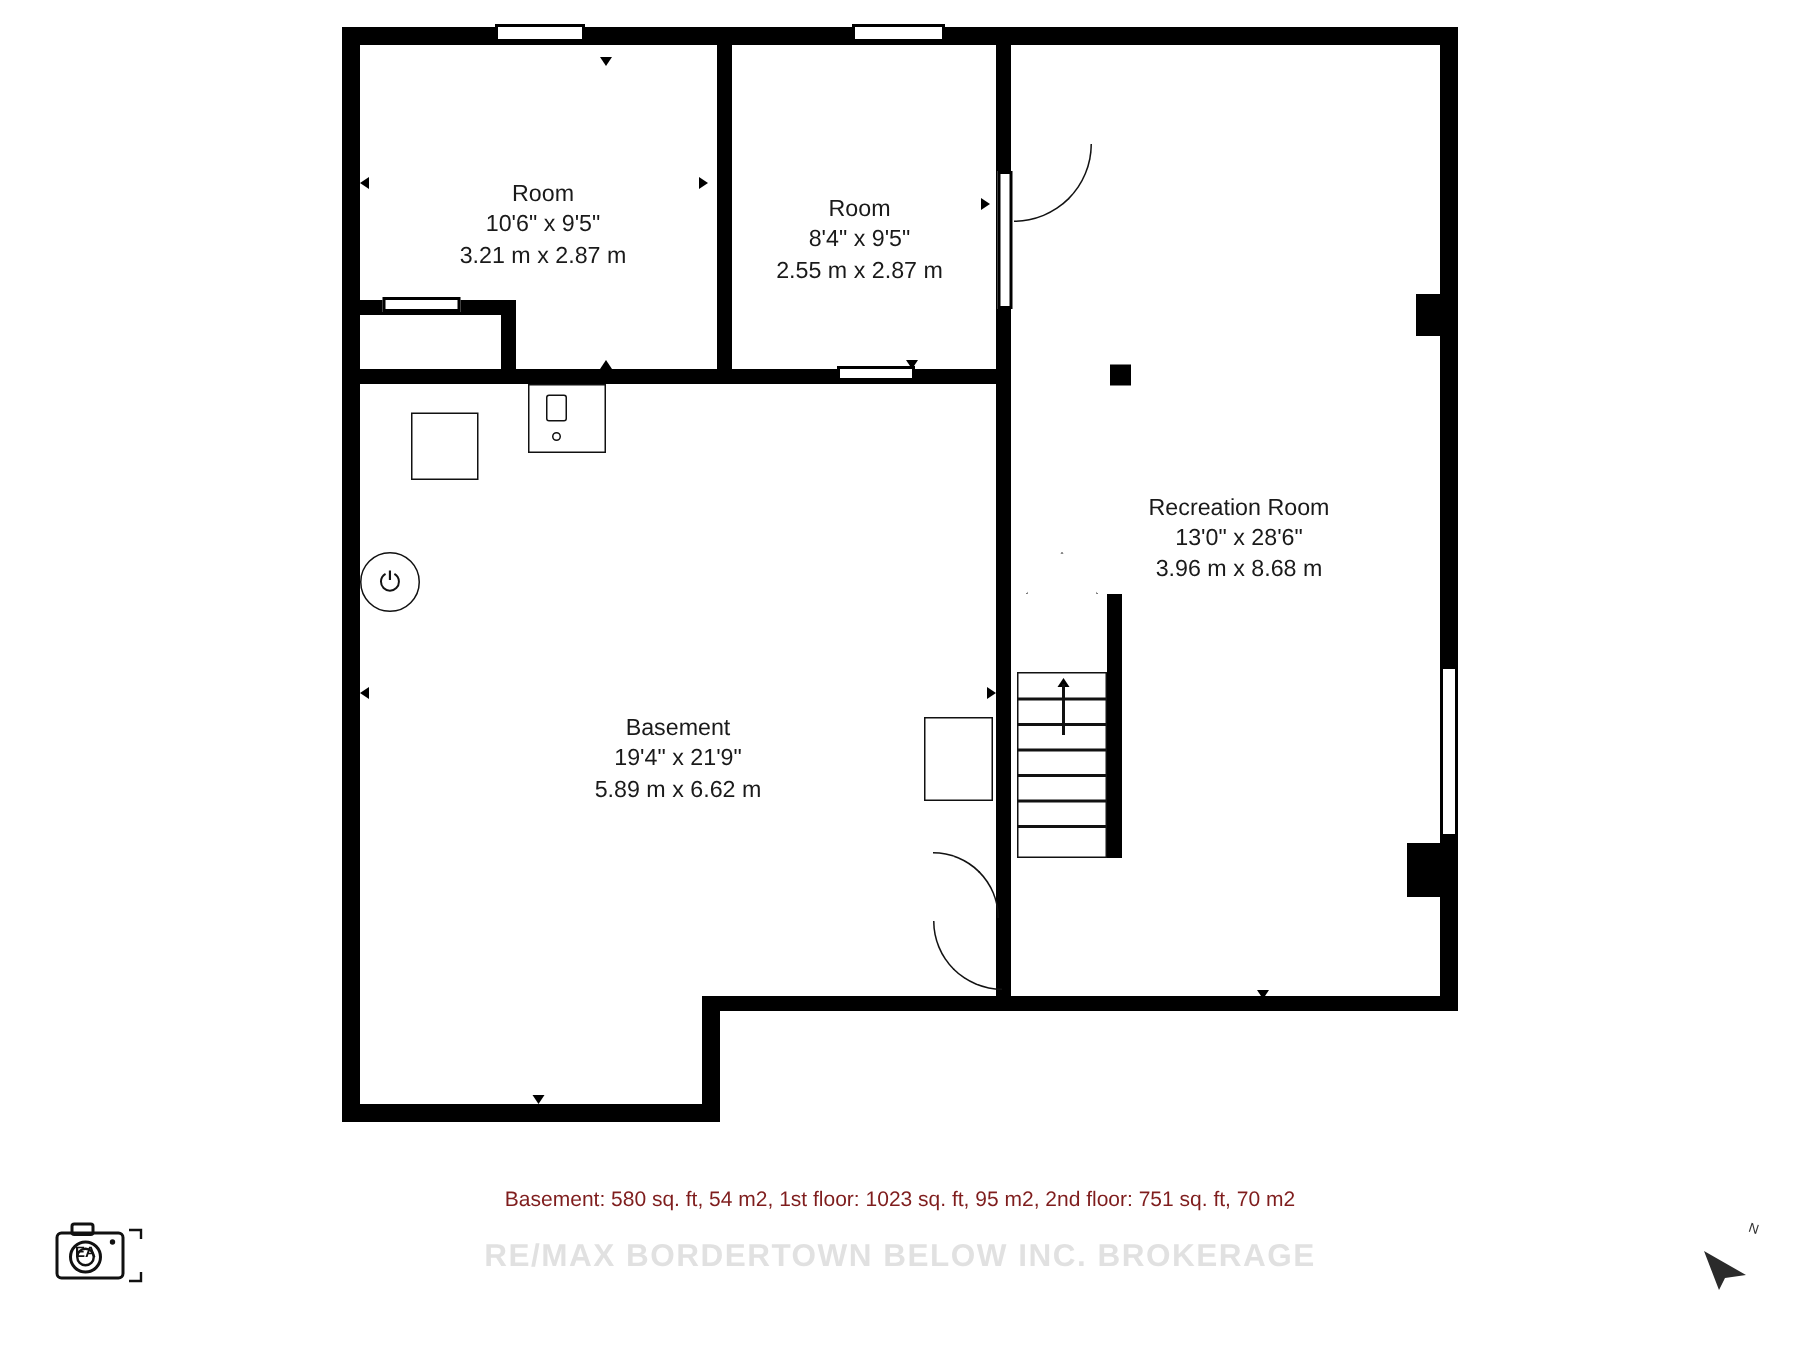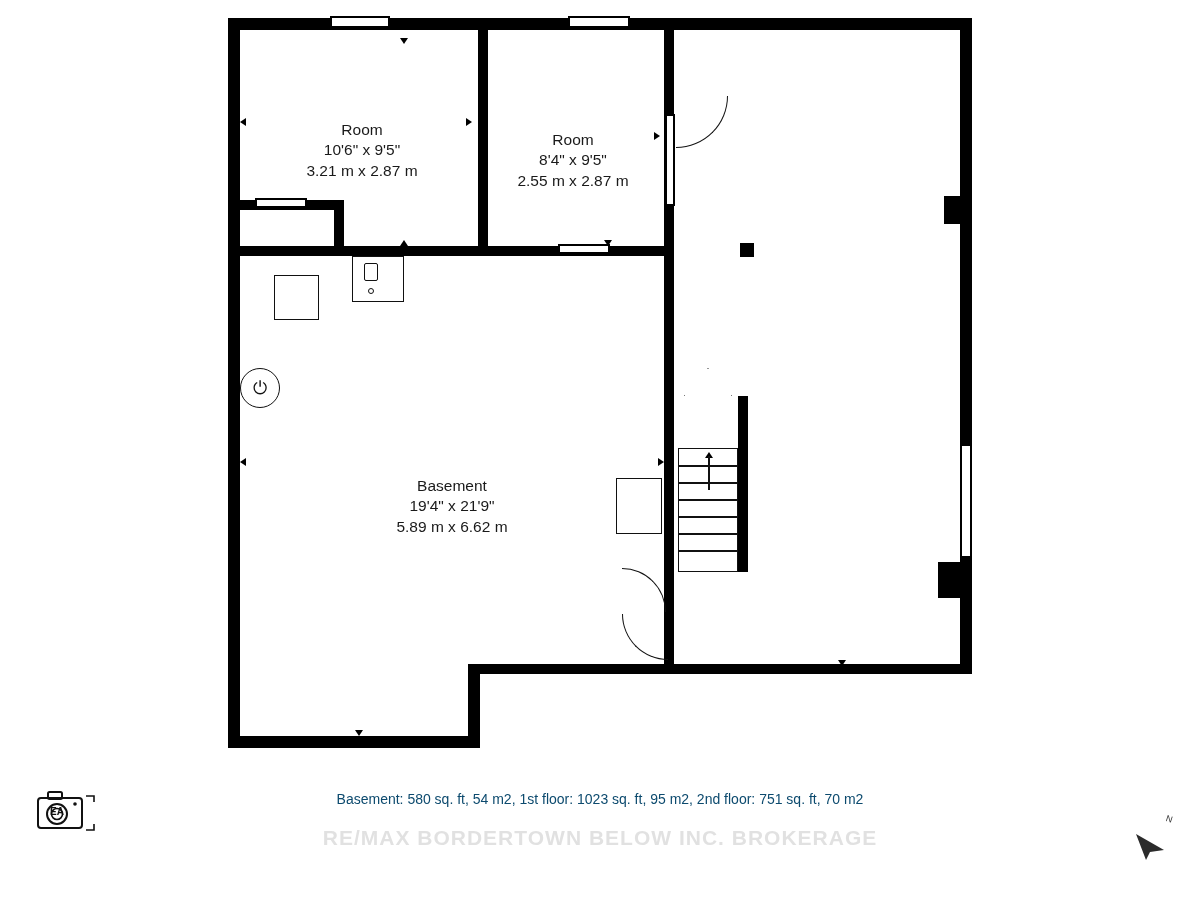--- a/index.html
+++ b/index.html
@@ -112,42 +112,42 @@
   }
   .summary .total {
     font-size: 15px;
     font-weight: bold;
     margin: 0;
     color: #111;
   }
   .summary .line {
     font-size: 14px;
     margin: 2px 0 0 0;
-    color: #0c4a6e;
+    color: #7f1d1d;
   }
   .summary .disclaimer {
     font-size: 8.5px;
     color: #333;
     margin-top: 14px;
   }
   .watermark {
     position: absolute;
     left: 50%;
     transform: translateX(-50%);
     font-size: 21px;
     font-weight: bold;
     letter-spacing: 1px;
     color: rgba(120,120,120,0.22);
     white-space: nowrap;
     pointer-events: none;
   }
   .camera-logo {
     position: absolute;
     left: 36px;
-    top: 788px;
+    top: 812px;
     width: 62px;
     height: 46px;
   }
   .compass {
     position: absolute;
     right: 24px;
     bottom: 32px;
     width: 46px;
     height: 54px;
   }
@@ -255,20 +255,25 @@
     <span class="rl-imp">10'6" x 9'5"</span>
     <span class="rl-met">3.21 m x 2.87 m</span>
   </div>
 
   <div class="room-label" style="left:573px; top:130px;">
     <span class="rl-name">Room</span>
     <span class="rl-imp">8'4" x 9'5"</span>
     <span class="rl-met">2.55 m x 2.87 m</span>
   </div>
 
+  <div class="room-label" style="left:826px; top:329px;">
+    <span class="rl-name">Recreation Room</span>
+    <span class="rl-imp">13'0" x 28'6"</span>
+    <span class="rl-met">3.96 m x 8.68 m</span>
+  </div>
 
   <div class="room-label" style="left:452px; top:476px;">
     <span class="rl-name">Basement</span>
     <span class="rl-imp">19'4" x 21'9"</span>
     <span class="rl-met">5.89 m x 6.62 m</span>
   </div>
 </div>
 
 <div class="summary" style="top:789px;">
   <p class="line">Basement: 580 sq. ft, 54 m2, 1st floor: 1023 sq. ft, 95 m2, 2nd floor: 751 sq. ft, 70 m2</p>

